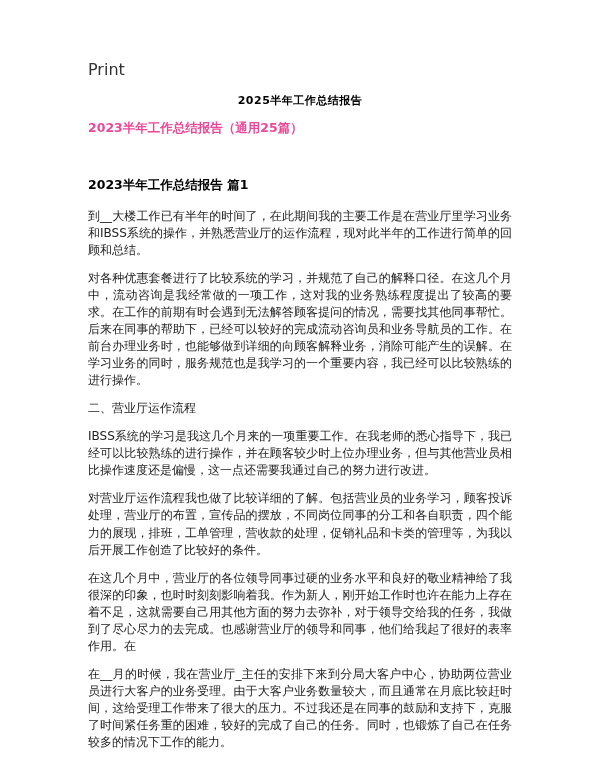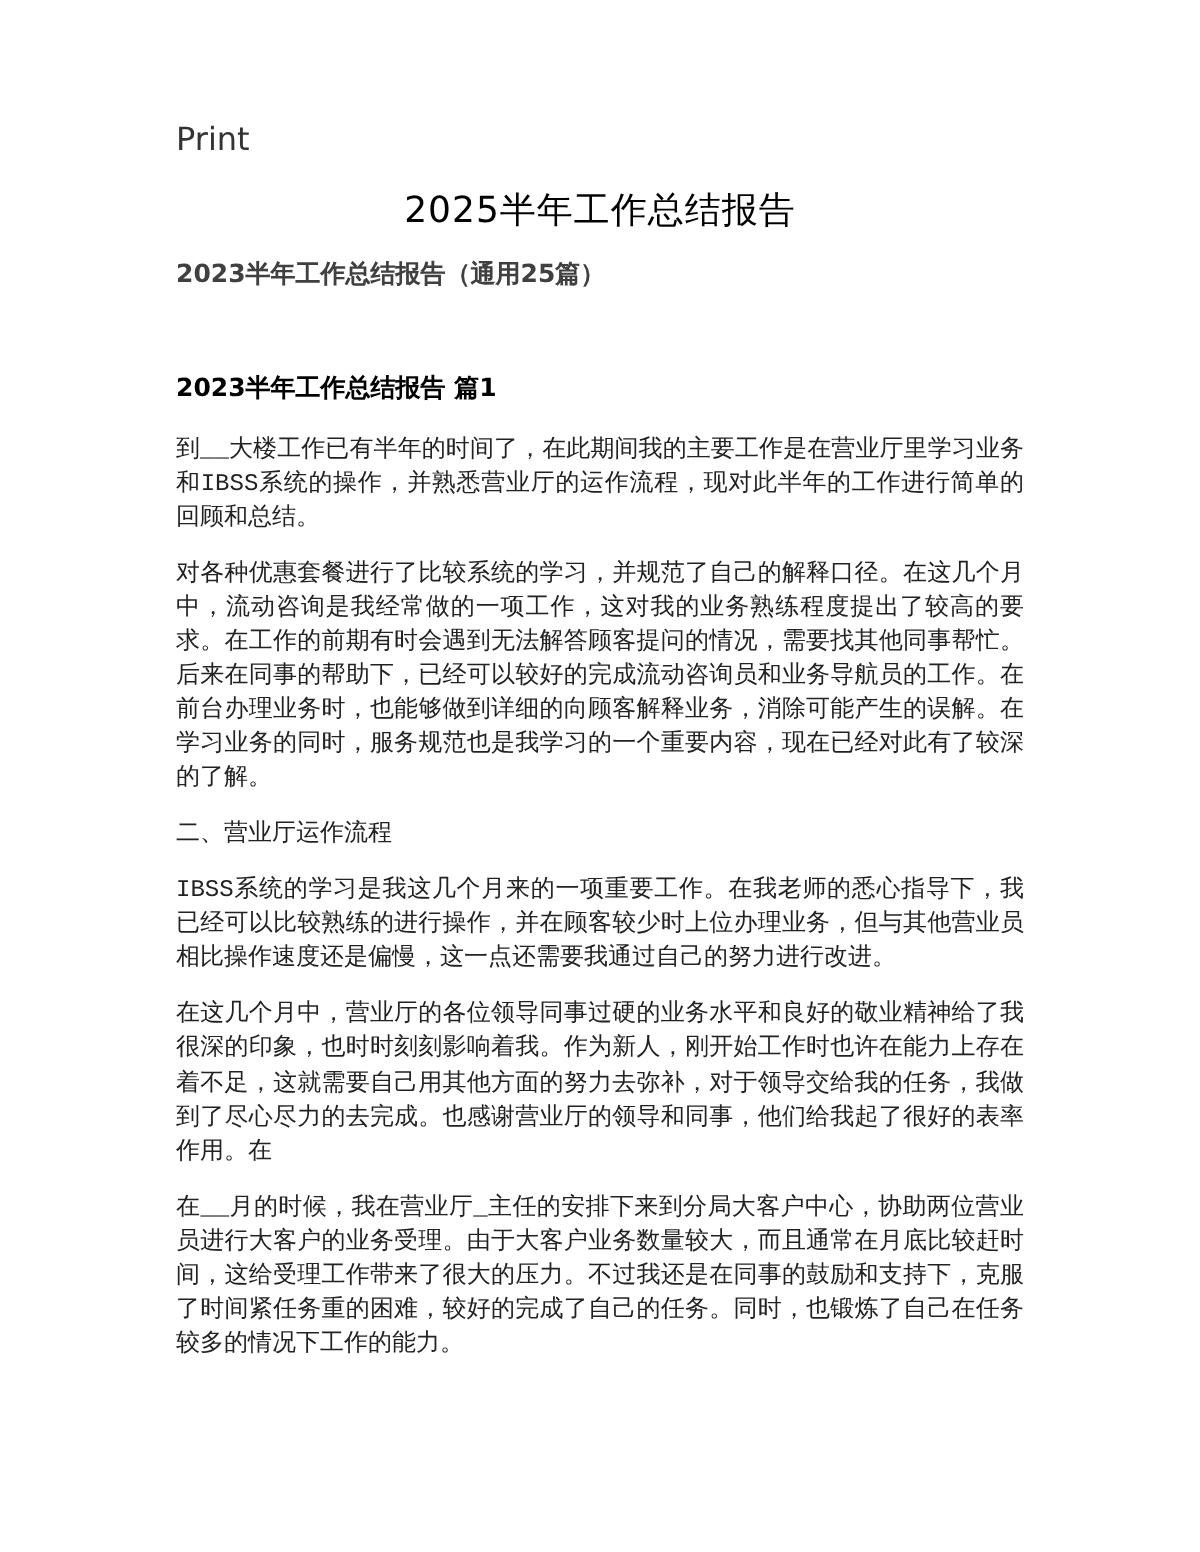--- a/index.html
+++ b/index.html
@@ -18,70 +18,70 @@
     background: #ffffff;
   }
   .print-link {
     font-size: 16px;
     color: #333333;
     margin-bottom: 14px;
     display: inline-block;
     cursor: pointer;
   }
   .doc-title {
-    font-size: 18px;
-    font-weight: normal;
+    font-size: 11px;
+    font-weight: bold;
     color: #000000;
     text-align: center;
     margin-bottom: 12px;
     letter-spacing: 0.5px;
   }
   .doc-subtitle {
     font-size: 12.5px;
     font-weight: bold;
-    color: #404040;
+    color: #ec4899;
     margin-bottom: 16px;
   }
   .section-heading {
     font-size: 12.5px;
     font-weight: bold;
     color: #000000;
     margin-bottom: 14px;
     margin-top: 40px;
   }
   .para {
     font-size: 12px;
     line-height: 1.42;
     color: #222222;
     text-align: justify;
     margin-bottom: 11px;
     word-break: break-all;
-    font-family: Liberation Mono, monospace;
   }
 </style>
 </head>
 <body>
 
 <div class="page">
 
   <span class="print-link">Print</span>
 
   <h1 class="doc-title">2025半年工作总结报告</h1>
 
   <div class="doc-subtitle">2023半年工作总结报告（通用25篇）</div>
 
   <div class="section-heading">2023半年工作总结报告 篇1</div>
 
   <p class="para">到__大楼工作已有半年的时间了，在此期间我的主要工作是在营业厅里学习业务和IBSS系统的操作，并熟悉营业厅的运作流程，现对此半年的工作进行简单的回顾和总结。</p>
 
 
-  <p class="para">对各种优惠套餐进行了比较系统的学习，并规范了自己的解释口径。在这几个月中，流动咨询是我经常做的一项工作，这对我的业务熟练程度提出了较高的要求。在工作的前期有时会遇到无法解答顾客提问的情况，需要找其他同事帮忙。后来在同事的帮助下，已经可以较好的完成流动咨询员和业务导航员的工作。在前台办理业务时，也能够做到详细的向顾客解释业务，消除可能产生的误解。在学习业务的同时，服务规范也是我学习的一个重要内容，现在已经对此有了较深的了解。</p>
+  <p class="para">对各种优惠套餐进行了比较系统的学习，并规范了自己的解释口径。在这几个月中，流动咨询是我经常做的一项工作，这对我的业务熟练程度提出了较高的要求。在工作的前期有时会遇到无法解答顾客提问的情况，需要找其他同事帮忙。后来在同事的帮助下，已经可以较好的完成流动咨询员和业务导航员的工作。在前台办理业务时，也能够做到详细的向顾客解释业务，消除可能产生的误解。在学习业务的同时，服务规范也是我学习的一个重要内容，我已经可以比较熟练的进行操作。</p>
 
   <p class="para">二、营业厅运作流程</p>
 
   <p class="para">IBSS系统的学习是我这几个月来的一项重要工作。在我老师的悉心指导下，我已经可以比较熟练的进行操作，并在顾客较少时上位办理业务，但与其他营业员相比操作速度还是偏慢，这一点还需要我通过自己的努力进行改进。</p>
 
+  <p class="para">对营业厅运作流程我也做了比较详细的了解。包括营业员的业务学习，顾客投诉处理，营业厅的布置，宣传品的摆放，不同岗位同事的分工和各自职责，四个能力的展现，排班，工单管理，营收款的处理，促销礼品和卡类的管理等，为我以后开展工作创造了比较好的条件。</p>
 
   <p class="para">在这几个月中，营业厅的各位领导同事过硬的业务水平和良好的敬业精神给了我很深的印象，也时时刻刻影响着我。作为新人，刚开始工作时也许在能力上存在着不足，这就需要自己用其他方面的努力去弥补，对于领导交给我的任务，我做到了尽心尽力的去完成。也感谢营业厅的领导和同事，他们给我起了很好的表率作用。在</p>
 
   <p class="para">在__月的时候，我在营业厅_主任的安排下来到分局大客户中心，协助两位营业员进行大客户的业务受理。由于大客户业务数量较大，而且通常在月底比较赶时间，这给受理工作带来了很大的压力。不过我还是在同事的鼓励和支持下，克服了时间紧任务重的困难，较好的完成了自己的任务。同时，也锻炼了自己在任务较多的情况下工作的能力。</p>
 
 </div>
 
 </body></html>

